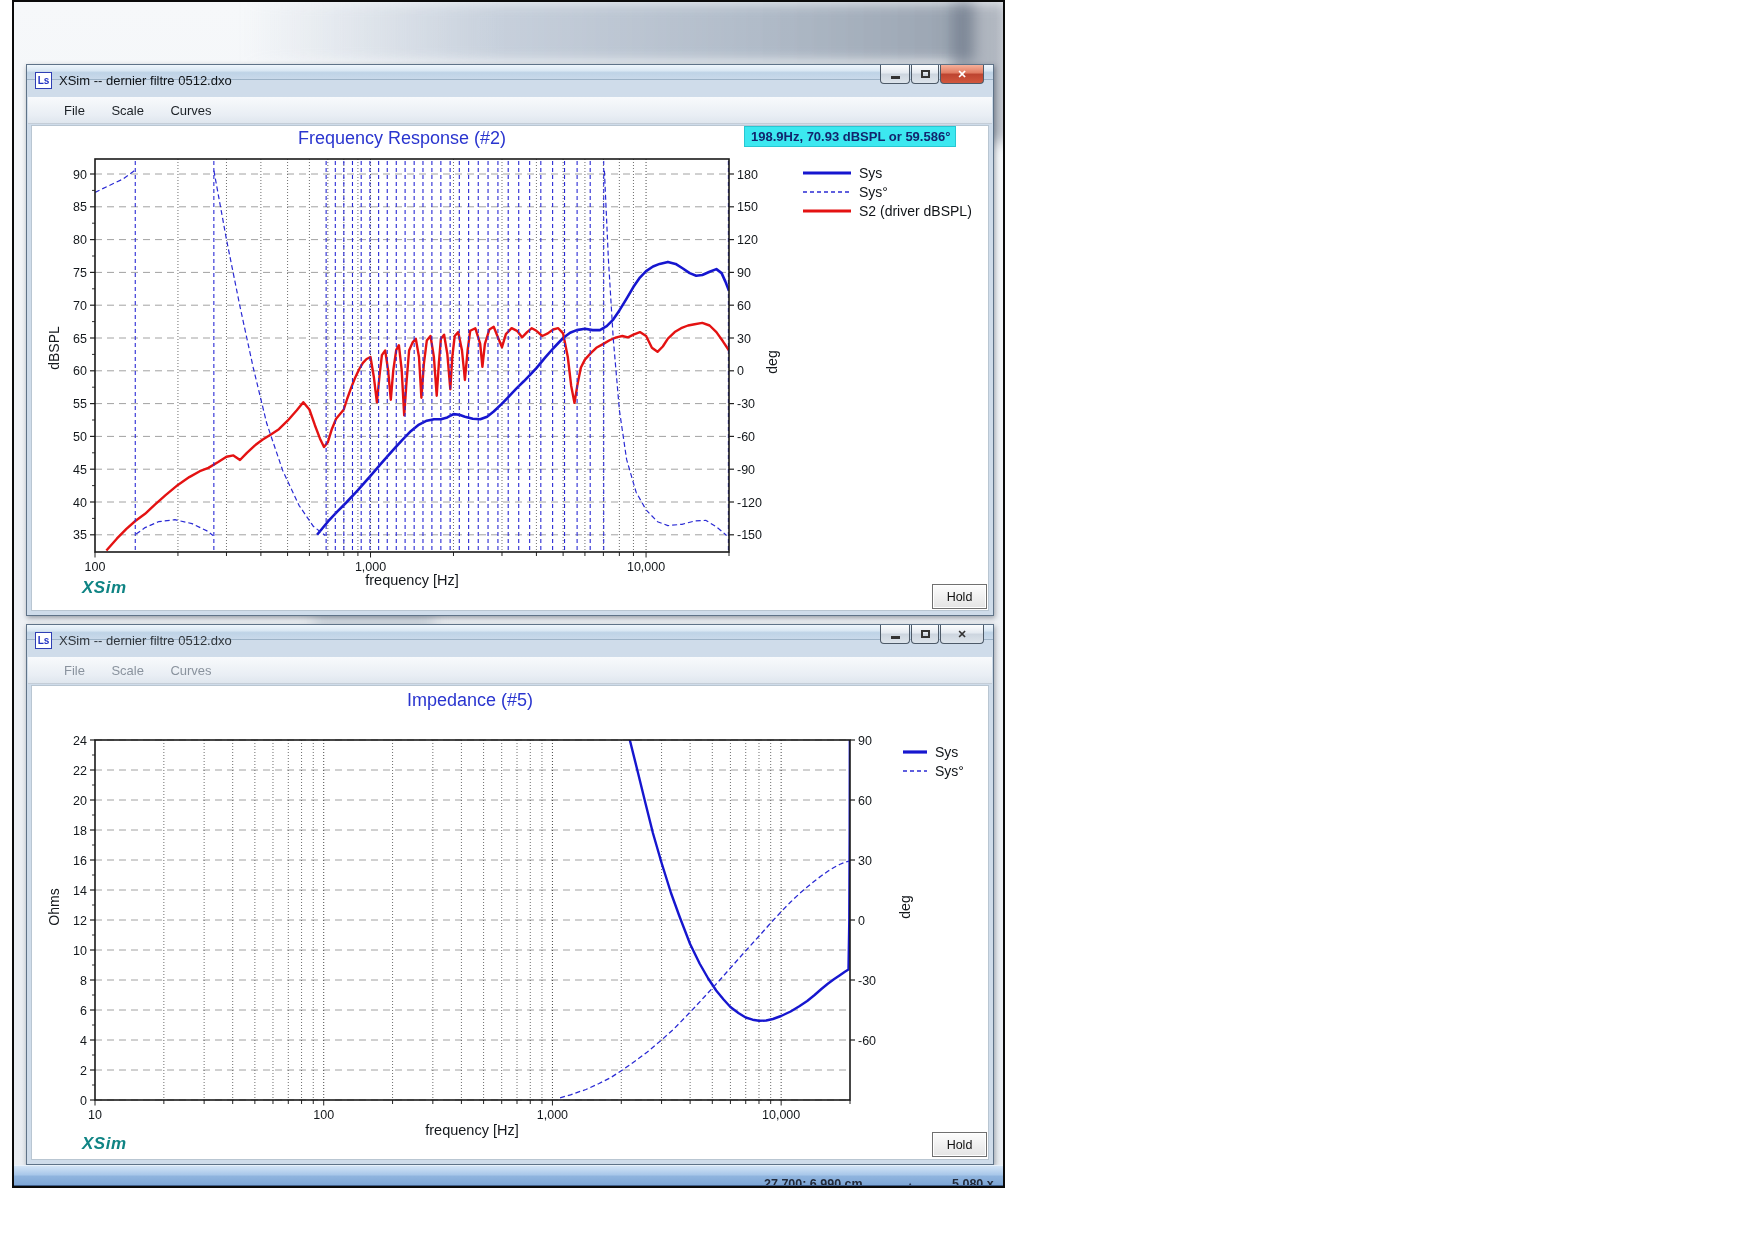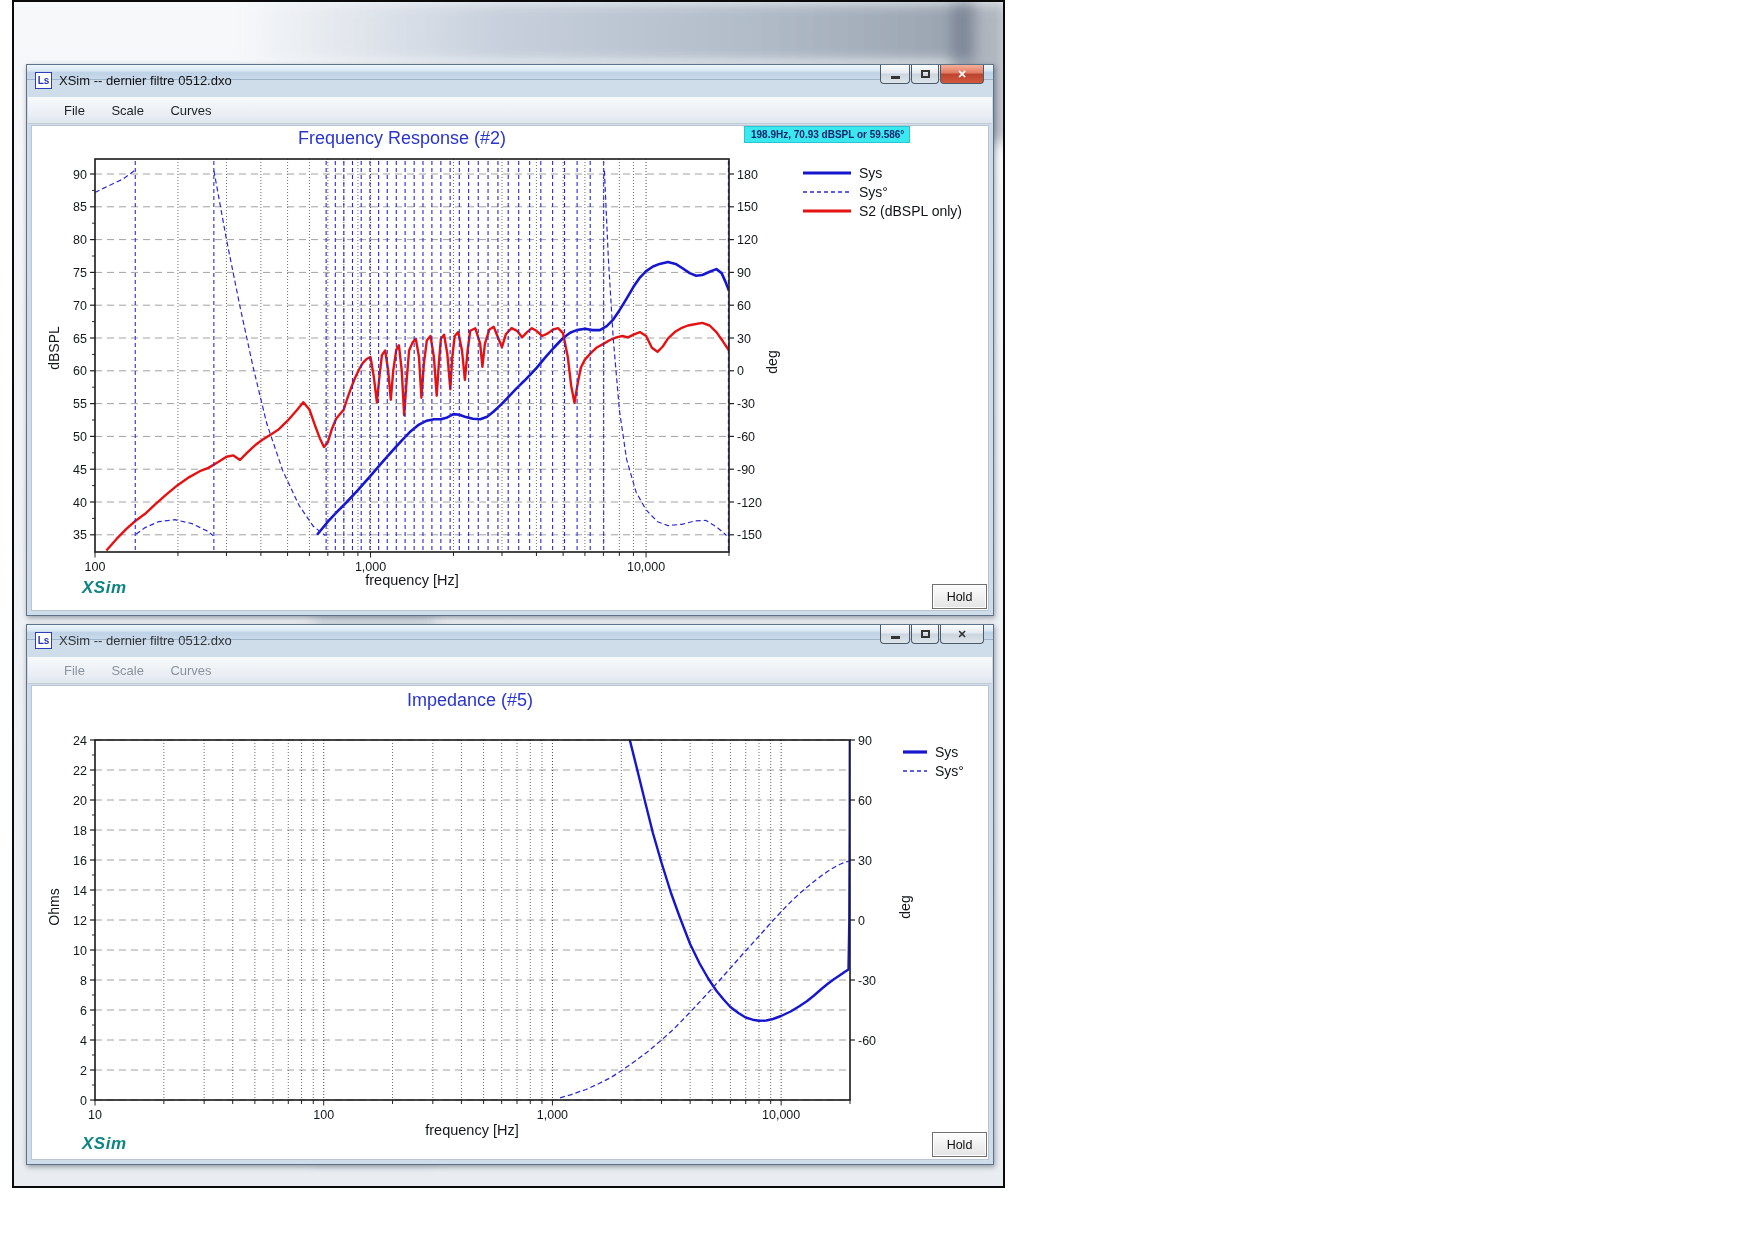--- a/index.html
+++ b/index.html
@@ -32,21 +32,21 @@
   .menubar { position:absolute; left:1px; right:1px; top:32px; height:27px;
              background:linear-gradient(180deg,#f8fafc 0%,#e9eef4 70%,#dfe6ee 100%);
              border-bottom:1px solid #c4cdd7;padding-left:25px; }
   .menu-item { display:inline-block; font-size:13px; color:#1c2126; padding:6px 11px 0 11px; }
   .inactive .menu-item { color:#8a939e; }
   .inactive .title-text { color:#30363c; }
   .client { position:absolute; left:4px; right:4px; bottom:4px; top:60px; background:#ffffff; border:1px solid #b9c6d2; }
 
   .chart-title { position:absolute; font-size:18px; color:#2a35cf; text-align:center; width:320px; }
   .readout { position:absolute; background:#3ce8f0; border:1px solid #27c7d2; color:#12256d;
-             font-size:10px; font-weight:bold; padding:2px 5px 2px 6px; white-space:nowrap; }
+             font-size:13px; font-weight:bold; padding:2px 5px 2px 6px; white-space:nowrap; }
   .vlabel { position:absolute; width:64px; height:16px; font-size:14px; color:#14181c; text-align:center; transform:rotate(-90deg); }
   .xlabel { position:absolute; width:300px; text-align:center; font-size:14.5px; color:#14181c; }
   .xsim-logo { position:absolute; font-size:17px; font-weight:bold; font-style:italic; color:#0f8484; letter-spacing:.5px;margin-left:28px; }
   .hold-btn { position:absolute; width:55px; height:25px; background:linear-gradient(180deg,#fdfdfd,#e4e4e4);
               border:1px solid #707070; box-shadow:inset 0 0 0 1px #fff; font-size:12.5px; color:#111;
               font-family:"Liberation Sans",sans-serif; }
   .legend { position:absolute; }
   .leg-row { display:flex; align-items:center; height:19px; }
   .leg-row span { font-size:14px; color:#101418; margin-left:7px; }
 
@@ -267,21 +267,21 @@
       <div class="leg-row">
         <svg width="50" height="12">
           <line x1="1" y1="6" x2="49" y2="6" stroke="#2a2ad4" stroke-width="1.6" stroke-dasharray="4,3"></line>
         </svg>
         <span>Sys°</span>
       </div>
       <div class="leg-row">
         <svg width="50" height="12">
           <line x1="1" y1="6" x2="49" y2="6" stroke="#e41212" stroke-width="3.2"></line>
         </svg>
-        <span>S2 (dBSPL only)</span>
+        <span>S2 (driver dBSPL)</span>
       </div>
     </div>
   <div class="xsim-logo" style="left:40px; top:576px;">XSim</div>
   <button class="hold-btn" style="left:918px; top:582px;">Hold</button>
 
   <div class="window inactive" style="left:12px; top:622px; width:968px; height:541px;">
     <div class="titlebar">
       <span class="app-icon">Ls</span>
       <span class="title-text">XSim -- dernier filtre 0512.dxo</span>
       <div class="winbtns">
@@ -455,13 +455,19 @@
       <div class="leg-row">
         <svg width="26" height="12">
           <line x1="1" y1="6" x2="25" y2="6" stroke="#2a2ad4" stroke-width="1.6" stroke-dasharray="4,3"></line>
         </svg>
         <span>Sys°</span>
       </div>
     </div>
   <div class="xsim-logo" style="left:40px; top:1132px;">XSim</div>
   <button class="hold-btn" style="left:918px; top:1130px;">Hold</button>
 
+  <div class="statusbar">
+    <span class="sb-item" style="left:702px;">‥‥‥</span>
+    <span class="sb-item" style="left:750px; font-weight:bold; color:#222a3a;">27.700; 6.990 cm</span>
+    <span class="sb-item" style="left:893px;">▴‥‥</span>
+    <span class="sb-item" style="left:938px; font-weight:bold; color:#222a3a;">5.080 x</span>
+  </div>
 </div>
 
 </body></html>

